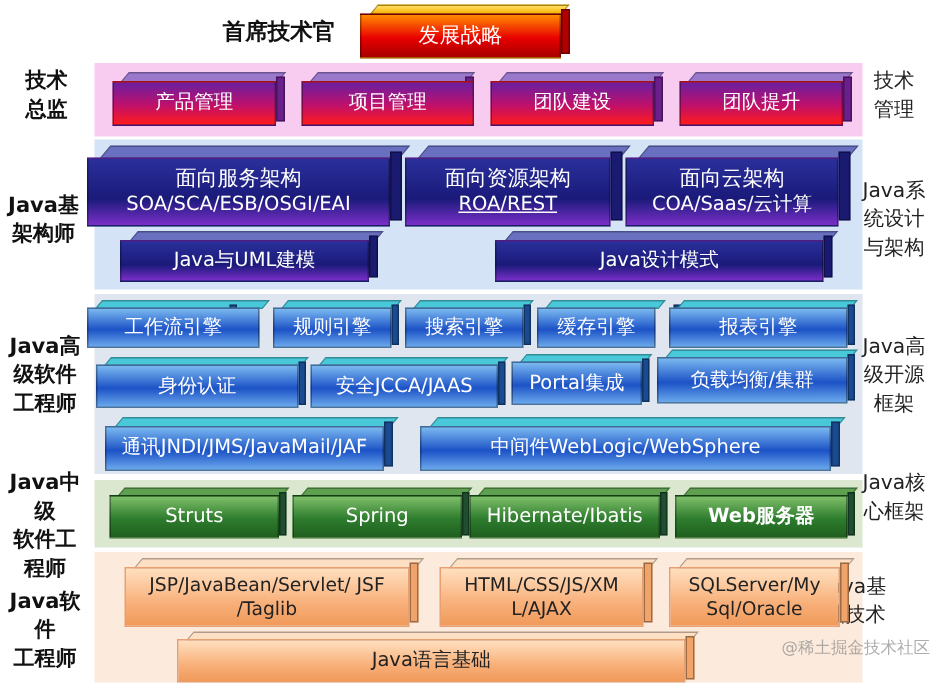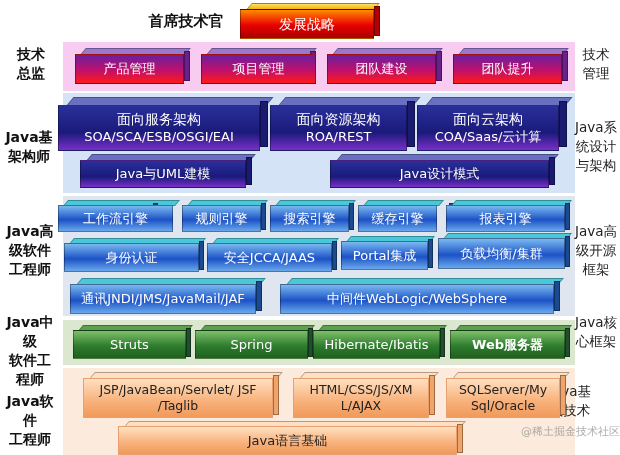--- a/index.html
+++ b/index.html
@@ -83,21 +83,21 @@
   <div class="front" style="width:202px;height:46px;background:linear-gradient(#2a2f9a,#1a1a7a 60%,#7a2fc8);text-align:center;">
     <span class="t" style="font-size:14px;line-height:18px;">面向服务架构</span>
     <span class="t" style="line-height:18px;">SOA/SCA/ESB/OSGI/EAI</span>
   </div>
 </div>
 <div class="blk" style="left:270px;top:97px;width:145px;height:54px;">
   <div class="top" style="left:8px;width:135px;height:9px;background:#6a70c0;transform:skewX(-40deg);"></div>
   <div class="side" style="width:8px;height:46px;top:4px;background:#1a1a70;"></div>
   <div class="front" style="width:137px;height:46px;background:linear-gradient(#2a2f9a,#1a1a7a 60%,#7a2fc8);">
     <span class="t" style="font-size:14px;line-height:18px;">面向资源架构</span>
-    <span class="t" style="line-height:18px;">ROA/REST</span>
+    <span class="t" style="line-height:18px;text-decoration:underline;">ROA/REST</span>
   </div>
 </div>
 <div class="blk" style="left:417px;top:97px;width:150px;height:54px;">
   <div class="top" style="left:8px;width:140px;height:9px;background:#6a70c0;transform:skewX(-40deg);"></div>
   <div class="side" style="width:8px;height:46px;top:4px;background:#1a1a70;"></div>
   <div class="front" style="width:142px;height:46px;background:linear-gradient(#2a2f9a,#1a1a7a 60%,#7a2fc8);">
     <span class="t" style="font-size:14px;line-height:18px;">面向云架构</span>
     <span class="t" style="line-height:18px;">COA/Saas/云计算</span>
   </div>
 </div>

